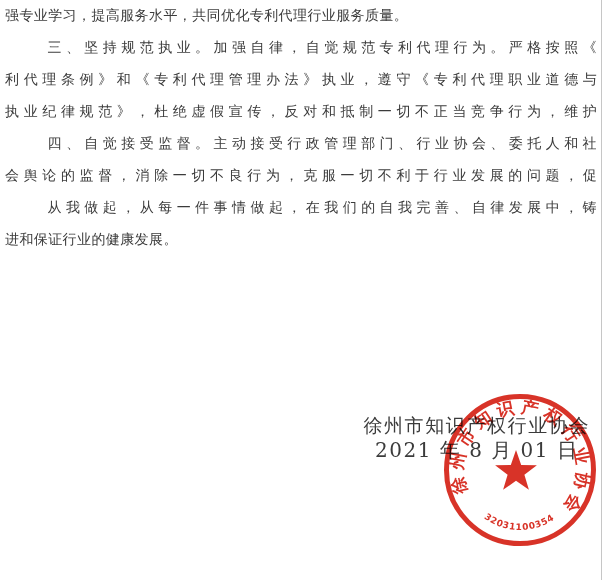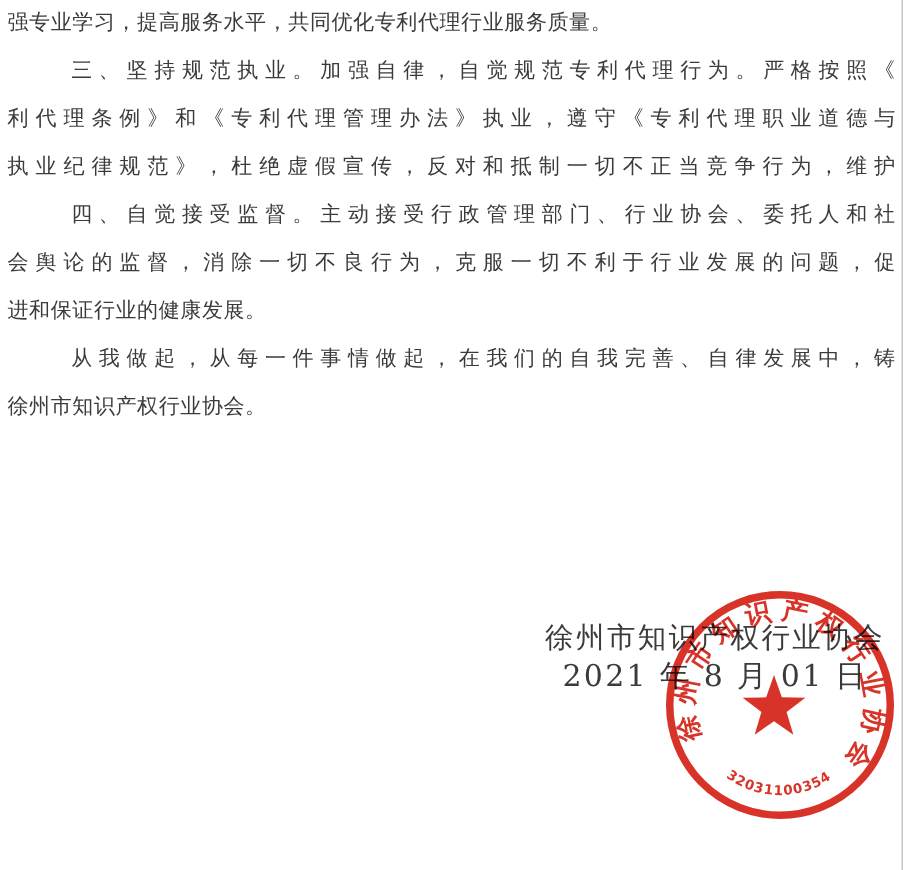--- a/index.html
+++ b/index.html
@@ -208,21 +208,20 @@
         <span>行</span>
         <span>业</span>
         <span>发</span>
         <span>展</span>
         <span>的</span>
         <span>问</span>
         <span>题</span>
         <span>，</span>
         <span>促</span>
       </div>
-    <div class="line">进和保证行业的健康发展。</div>
     <div class="line justify-chars indent">
         <span>从</span>
         <span>我</span>
         <span>做</span>
         <span>起</span>
         <span>，</span>
         <span>从</span>
         <span>每</span>
         <span>一</span>
         <span>件</span>
@@ -241,21 +240,21 @@
         <span>善</span>
         <span>、</span>
         <span>自</span>
         <span>律</span>
         <span>发</span>
         <span>展</span>
         <span>中</span>
         <span>，</span>
         <span>铸</span>
       </div>
-    <div class="line">徐州市知识产权行业协会。</div>
+    <div class="line">进和保证行业的健康发展。</div>
   </div>
 
   <div class="signature">
     <div class="org">徐州市知识产权行业协会</div>
     <div class="date">2021 年 8 月 01 日</div>
   </div>
 
   <div class="seal">
     <svg viewBox="0 0 160 160" xmlns="http://www.w3.org/2000/svg">
       <defs>

